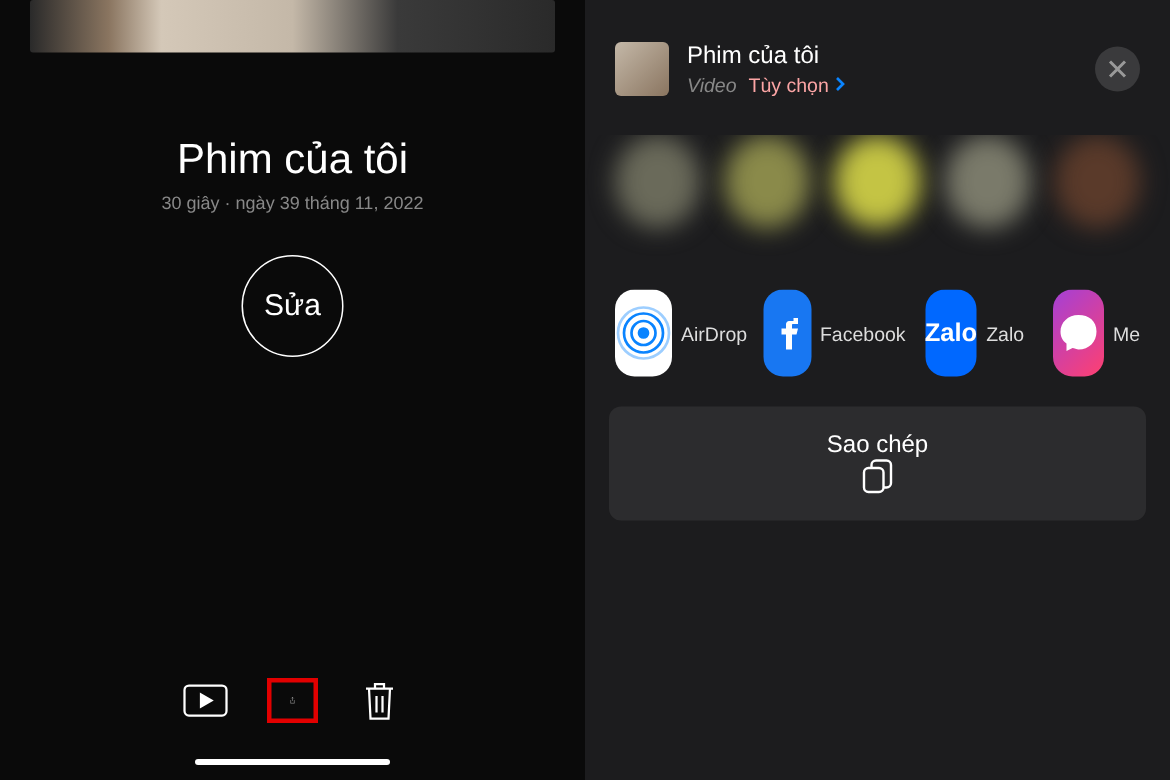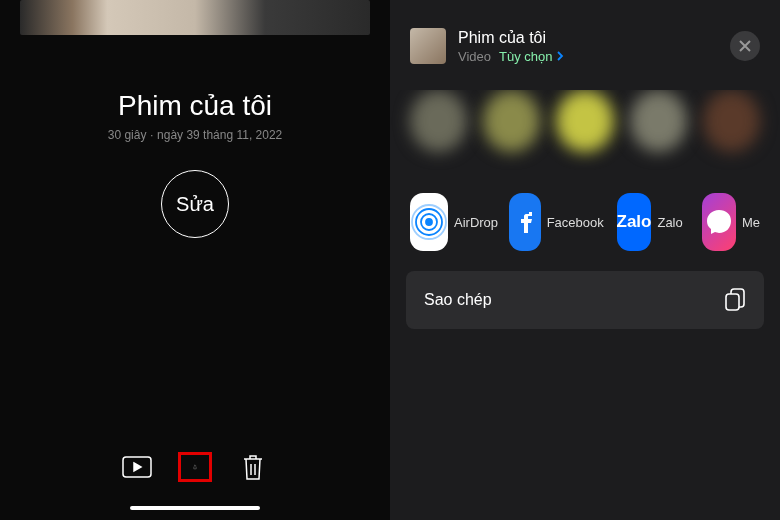--- a/index.html
+++ b/index.html
@@ -111,23 +111,23 @@
       font-size: 16px;
       font-weight: 500;
     }
     .share-subtitle {
       display: flex;
       align-items: center;
       gap: 8px;
       margin-top: 2px;
       font-size: 13px;
     }
-    .share-type { color: #888; }
+    .share-type { color: #888; font-style: italic; }
     .share-options {
-      color: #86efac;
+      color: #fca5a5;
       display: flex;
       align-items: center;
       gap: 4px;
       cursor: pointer;
     }
     .close-btn {
       width: 30px;
       height: 30px;
       background: #3a3a3c;
       border-radius: 50%;
@@ -194,20 +194,21 @@
       gap: 8px;
     }
     .action-item {
       background: #2c2c2e;
       border-radius: 8px;
       padding: 17px 18px;
       display: flex;
       align-items: center;
       justify-content: space-between;
       cursor: pointer;
+      flex-direction: column;
     }
     .action-label {
       color: #fff;
       font-size: 16px;
     }
     .action-icon {
       color: #fff;
     }
   </style>
 </head>

